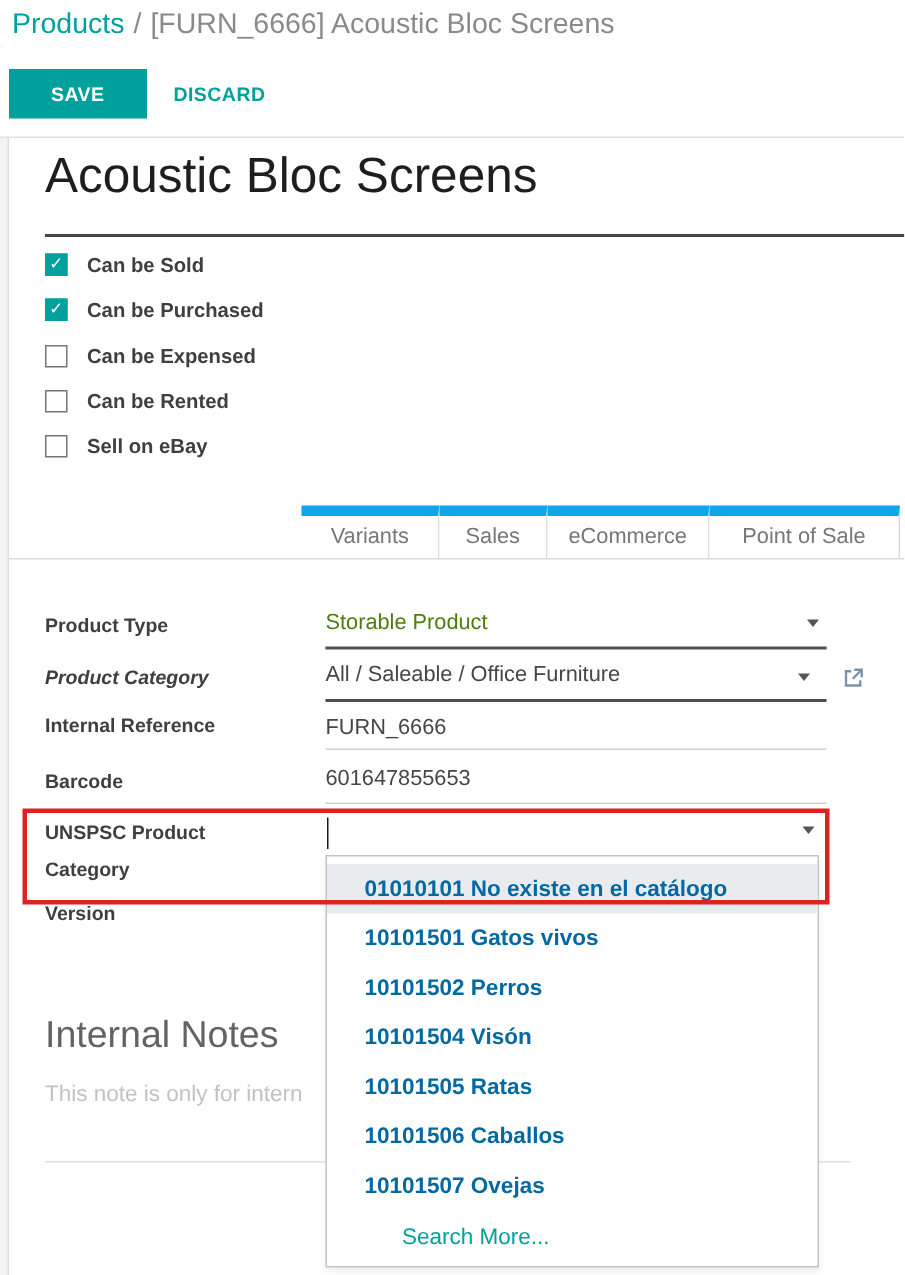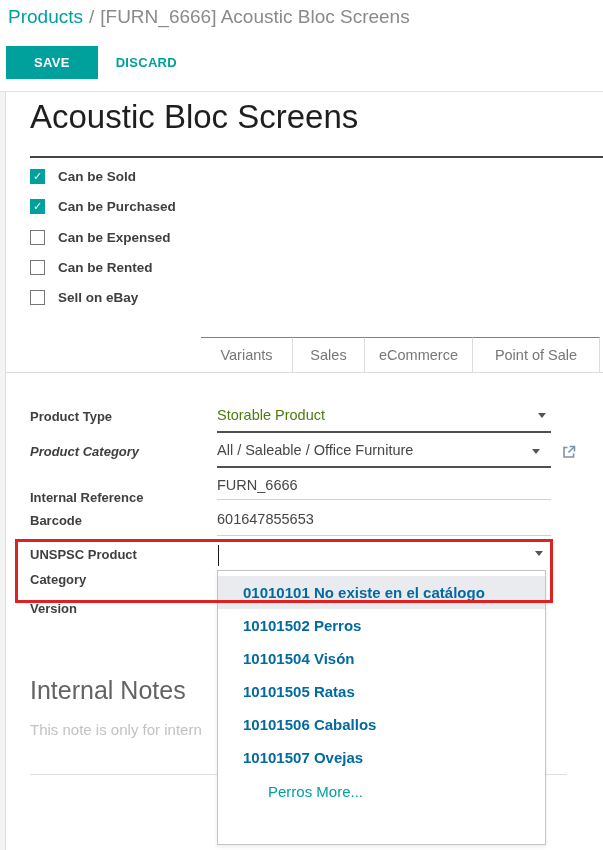--- a/index.html
+++ b/index.html
@@ -38,21 +38,21 @@
   .cbrow.checked .cbcheck{display:block;}
   .cblabel{margin-left:13px;font-size:13.5px;font-weight:700;color:#3f3f3f;}
 
   
   .tabbar-underline{position:absolute;left:6px;top:372px;width:597px;height:1px;background:#dcdcdc;z-index:1;}
   .tab{position:absolute;display:flex;align-items:center;justify-content:center;
        font-size:14.5px;color:#777;cursor:pointer;background:#fff;}
   .tab.active{left:30px;top:331px;width:171px;height:45px;z-index:3;color:#3c3c3c;
               border-top:2px solid var(--tab-active-border);
               border-left:1px solid #dcdcdc;border-right:1px solid #dcdcdc;}
-  .tab.inactive{top:337px;height:35px;z-index:2;border-top:1px solid #0ea5e9;border-right:1px solid #dcdcdc;}
+  .tab.inactive{top:337px;height:35px;z-index:2;border-top:7px solid #0ea5e9;border-right:1px solid #dcdcdc;}
   .tab-variants{left:201px;width:92px;}
   .tab-sales{left:293px;width:72px;}
   .tab-ecommerce{left:365px;width:108px;}
   .tab-pos{left:473px;width:127px;}
 
   
   .flabel{position:absolute;left:30px;font-size:13px;font-weight:700;color:#3f3f3f;white-space:nowrap;}
   .fvalue{position:absolute;left:217px;font-size:14.5px;color:#464646;white-space:nowrap;}
   .fvalue.muted{color:#4d7c0f;}
   .funderline{position:absolute;left:217px;width:334px;}
@@ -142,21 +142,21 @@
   <span class="caret" style="left:532px;top:449px;"></span>
   <span class="ext-icon">
     <svg width="16" height="16" viewBox="0 0 16 16" fill="none" stroke="#7c93aa" stroke-width="1.6">
       <path d="M6.5 3.5 H3 V13 H12.5 V9.5"></path>
       <path d="M8.5 2.5 H13.5 V7.5"></path>
       <path d="M13 3 L7.5 8.5"></path>
     </svg>
   </span>
   <div class="funderline dark" style="top:466px;"></div>
 
-  <div class="flabel" style="top:490px;text-align:center;">Internal Reference</div>
+  <div class="flabel" style="top:476px;text-align:center;">Internal Reference</div>
   <div class="fvalue" style="top:477px;">FURN_6666</div>
   <div class="funderline light" style="top:499px;"></div>
 
   <div class="flabel" style="top:513px;">Barcode</div>
   <div class="fvalue" style="top:511px;">601647855653</div>
   <div class="funderline light" style="top:535px;"></div>
 
   <div class="flabel" style="top:547px;">UNSPSC Product</div>
   <div class="flabel" style="top:572px;">Category</div>
   <div class="text-cursor"></div>
@@ -164,23 +164,24 @@
   <span class="caret" style="left:535px;top:551px;"></span>
 
   <div class="flabel" style="top:601px;">Version</div>
 
   <div class="notes-heading">Internal Notes</div>
   <div class="notes-placeholder">This note is only for intern</div>
   <div class="notes-divider"></div>
 
   <div class="dropdown">
     <div class="dd-item highlighted">01010101 No existe en el catálogo</div>
+    <div class="dd-item">10101501 Gatos vivos</div>
     <div class="dd-item">10101502 Perros</div>
     <div class="dd-item">10101504 Visón</div>
     <div class="dd-item">10101505 Ratas</div>
     <div class="dd-item">10101506 Caballos</div>
     <div class="dd-item">10101507 Ovejas</div>
-    <div class="dd-search-more">Perros More...</div>
+    <div class="dd-search-more">Search More...</div>
   </div>
 
   <div class="annotation-box"></div>
 
 </div>
 
 </body></html>

